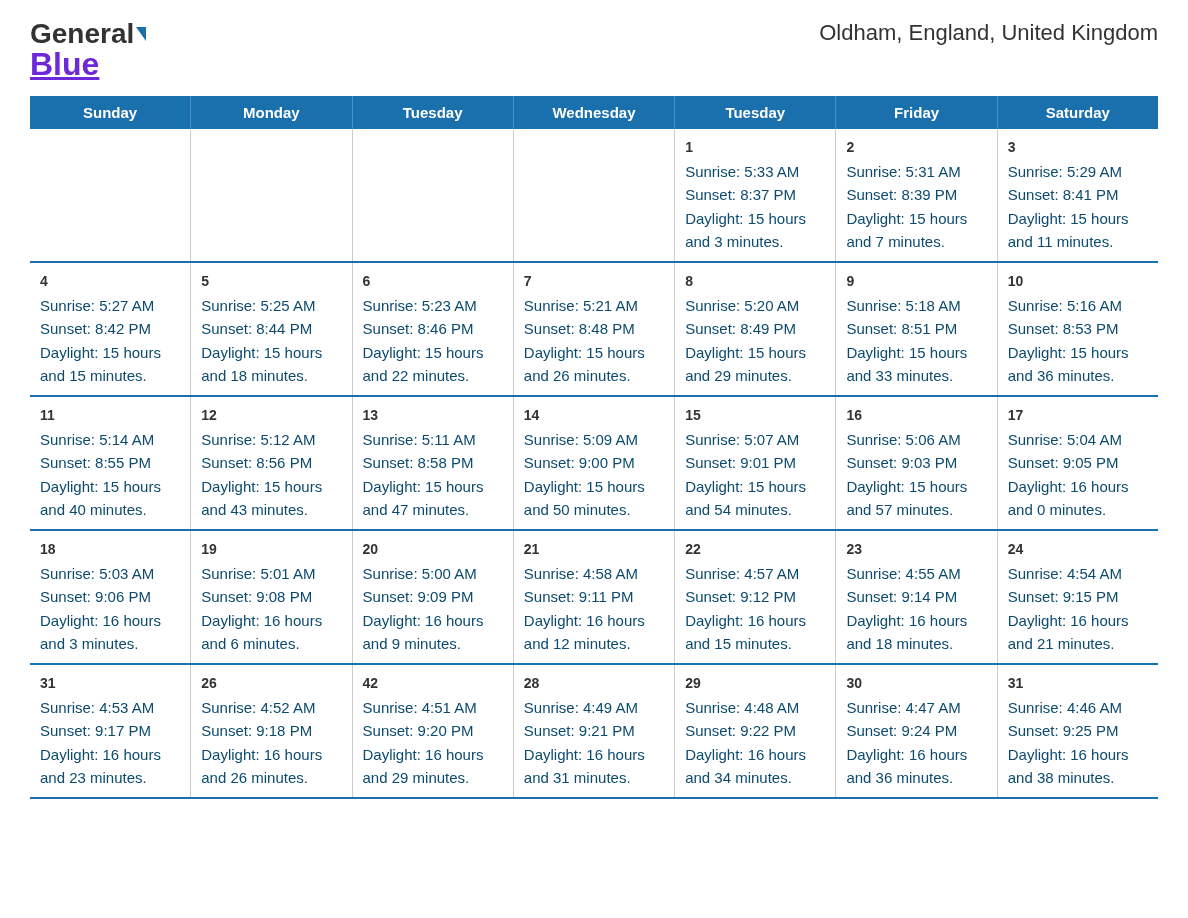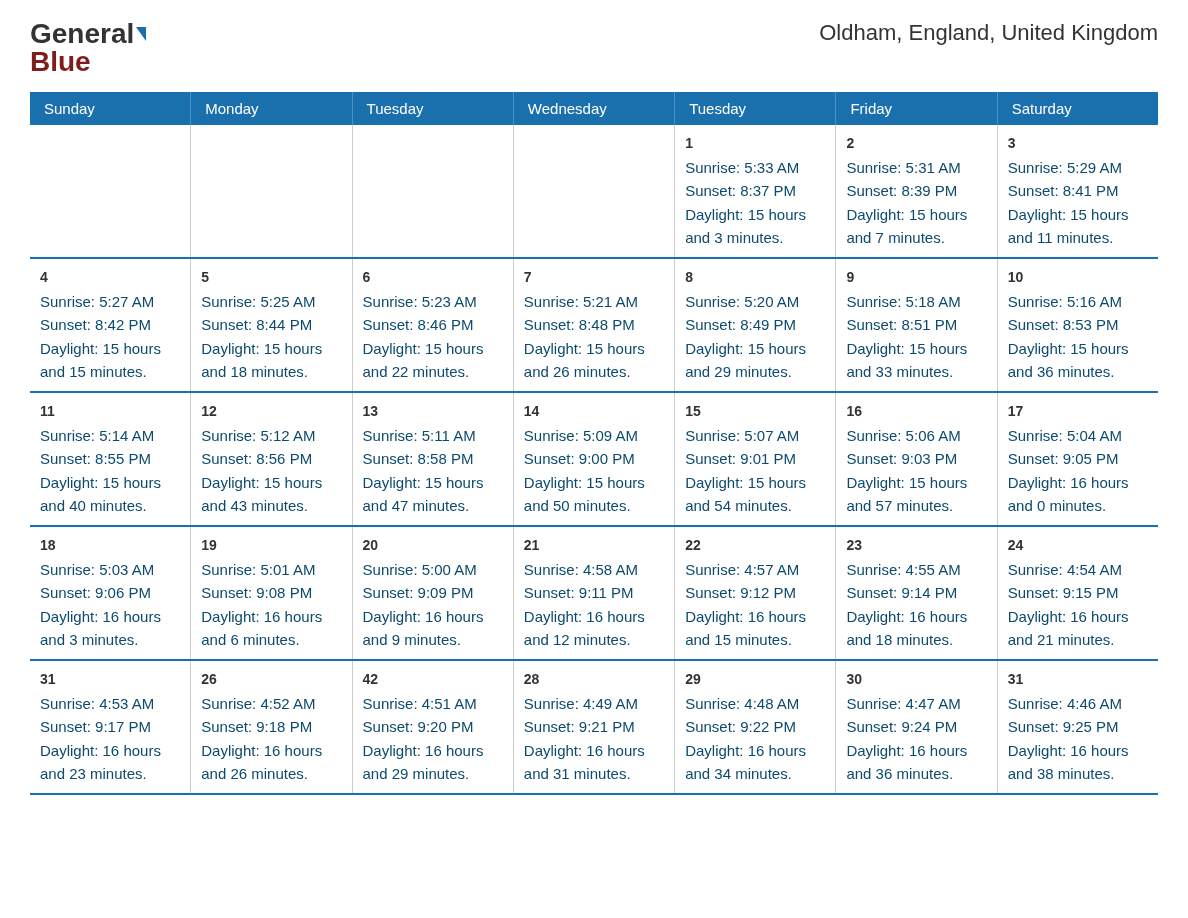--- a/index.html
+++ b/index.html
@@ -23,24 +23,25 @@
       align-items: flex-start;
       text-align: center;
     }
     .logo-text-general {
       font-size: 28px;
       font-weight: bold;
       color: #333;
       line-height: 1;
     }
     .logo-text-blue {
-      font-size: 28px;
-      font-weight: bold;
-      color: #7f1d1d;
+      font-size: 32px;
+      font-weight: bold;
+      color: #6d28d9;
       line-height: 1;
+      text-decoration: underline;
     }
     .logo-triangle {
       display: inline-block;
       width: 0;
       height: 0;
       border-left: 10px solid transparent;
       border-right: 0px solid transparent;
       border-top: 14px solid #1a6fad;
       margin-left: 2px;
       vertical-align: middle;
@@ -66,23 +67,23 @@
     table {
       width: 100%;
       border-collapse: collapse;
     }
     thead tr {
       background-color: #1a6fad;
     }
     thead th {
       color: #fff;
       font-size: 15px;
-      font-weight: normal;
+      font-weight: bold;
       padding: 8px 14px;
-      text-align: left;
+      text-align: center;
       border-right: 1px solid #4a90c4;
     }
     thead th:last-child {
       border-right: none;
     }
     tbody tr {
       border-bottom: 2px solid #1a6fad;
     }
     tbody td {
       vertical-align: top;

